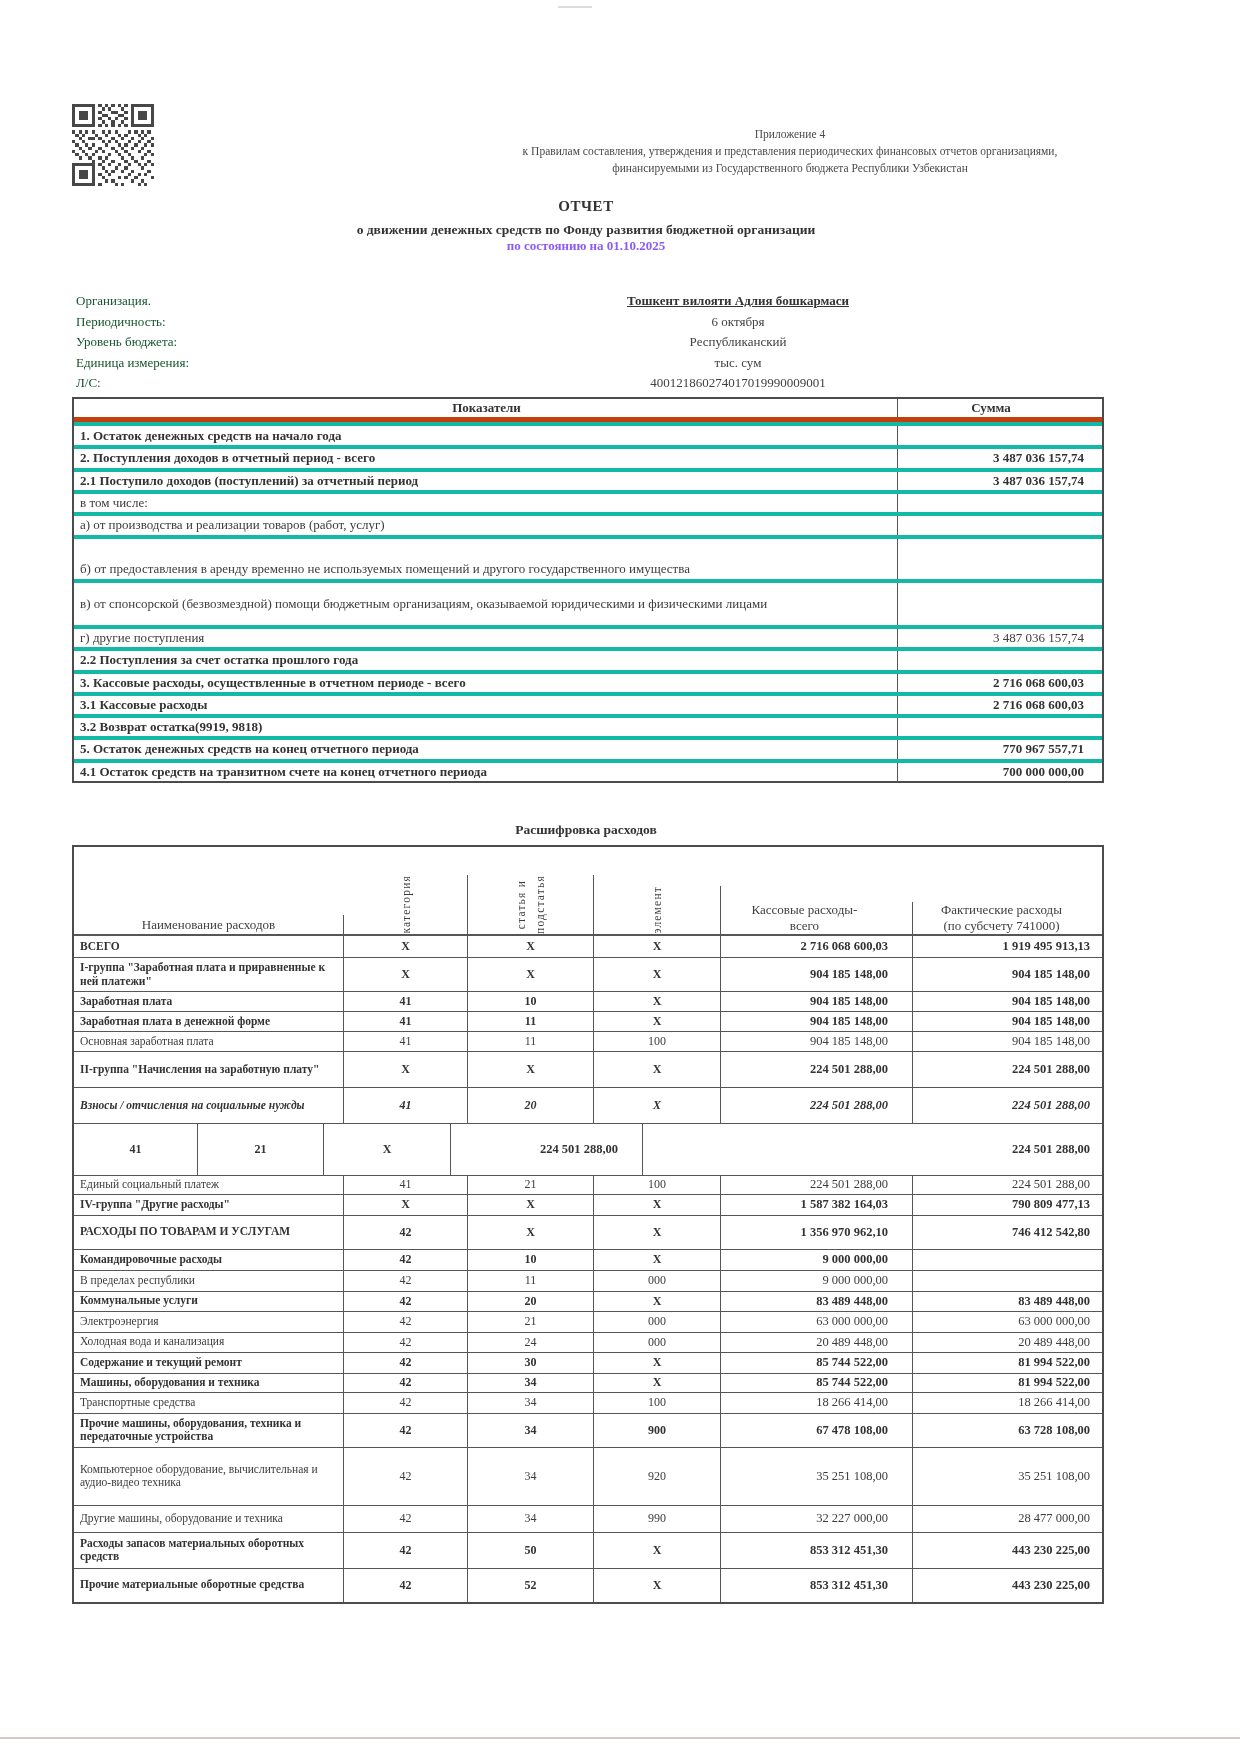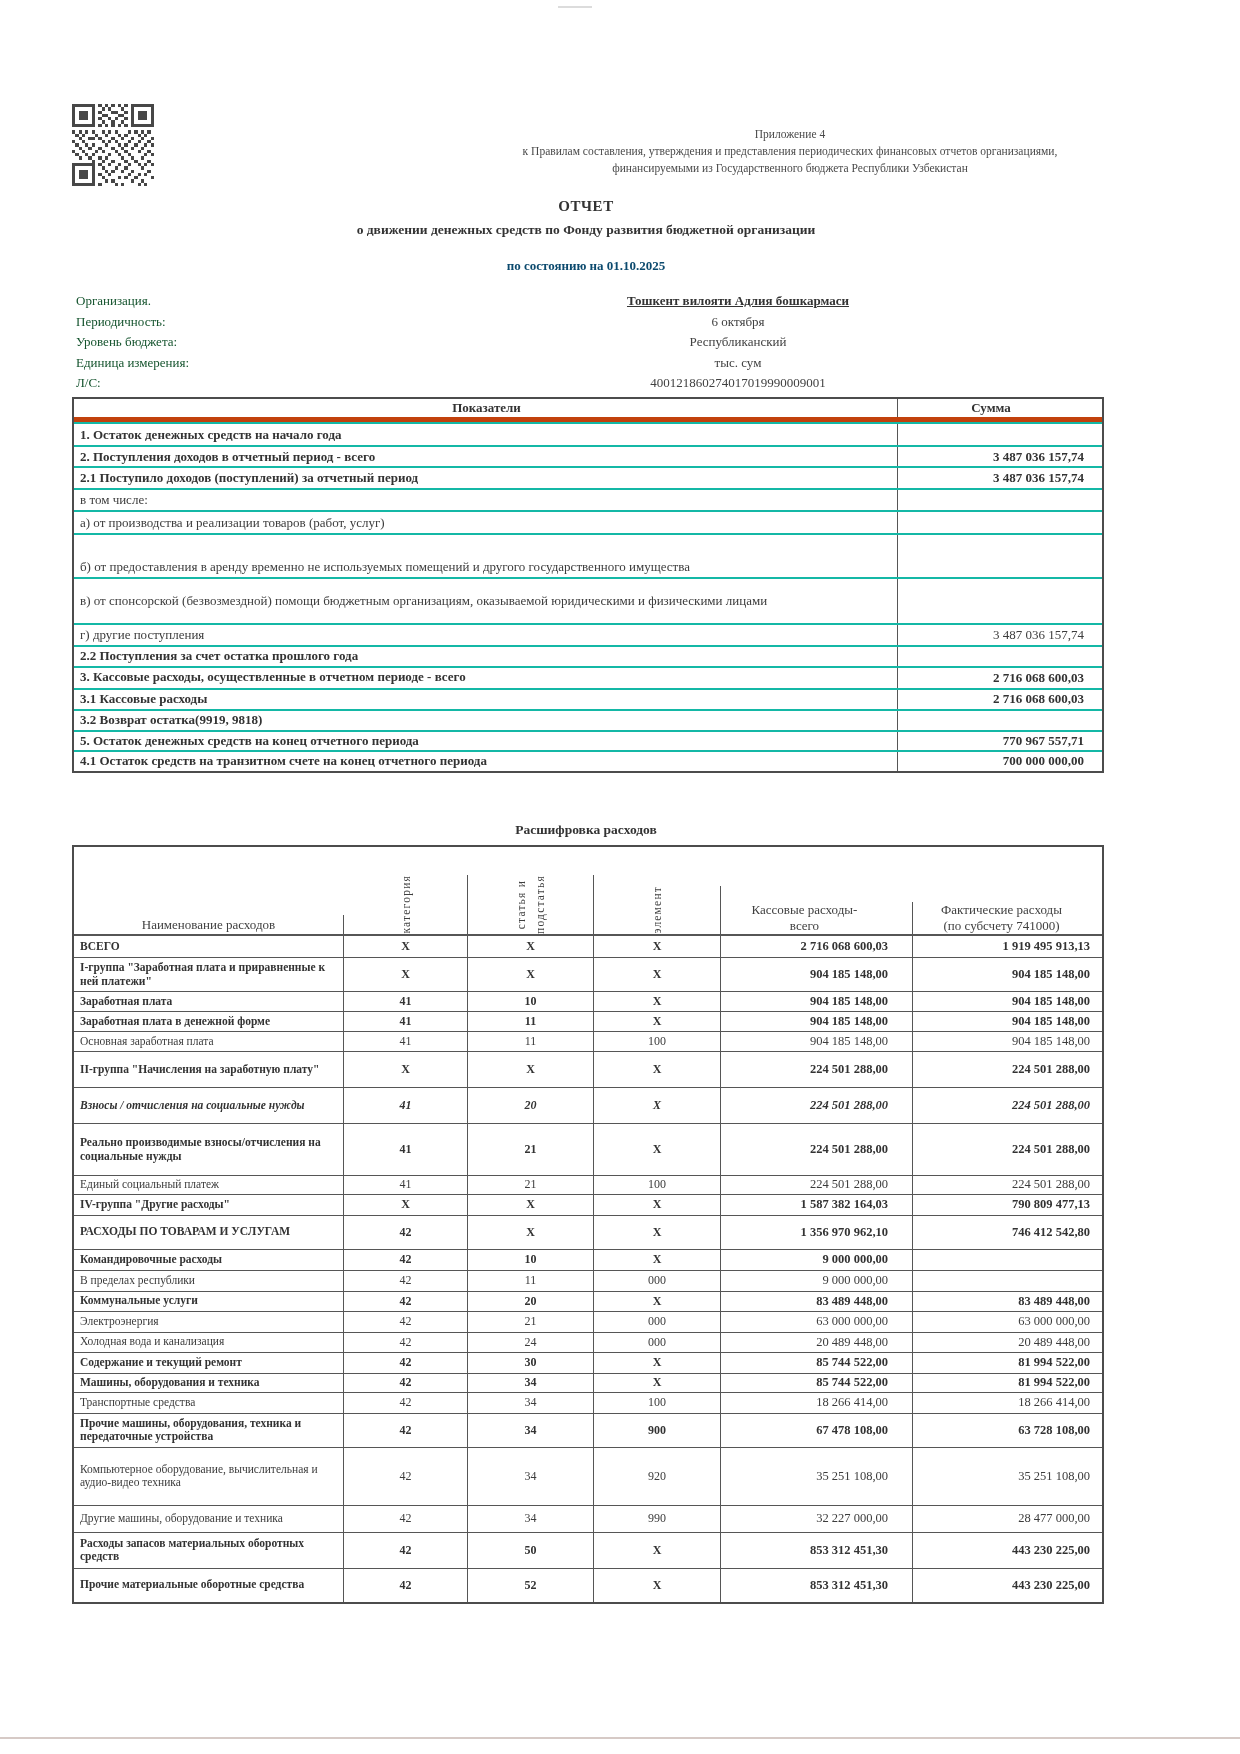--- a/index.html
+++ b/index.html
@@ -7,30 +7,30 @@
     width:1240px;height:1754px;background:#ffffff;position:relative;overflow:hidden;
     font-family:"Liberation Serif","DejaVu Serif",serif;color:#3c3c3c;
   }
   .abs{position:absolute;}
   
   .qr{left:72px;top:104px;width:82px;height:82px;}
   .hdr-right{left:400px;top:126px;width:780px;text-align:center;font-size:11.5px;line-height:17px;color:#4a4a4a;}
   .title-block{left:72px;top:198px;width:1028px;text-align:center;}
   .title-main{font-size:15px;font-weight:bold;letter-spacing:.6px;color:#333;}
   .title-sub{font-size:13.5px;font-weight:bold;margin-top:7px;color:#333;}
-  .title-asof{font-size:13px;font-weight:bold;margin-top:20px;color:#0c4a6e;}
+  .title-asof{font-size:13px;font-weight:bold;margin-top:0;color:#8b5cf6;}
   
   .meta{left:76px;top:291px;width:1024px;font-size:13px;}
   .meta-row{display:flex;height:20.6px;line-height:20.6px;}
   .meta-label{width:300px;color:#14532d;}
   .meta-value{flex:1;text-align:center;color:#414141;}
   .meta-row.org .meta-value{font-weight:bold;text-decoration:underline;color:#333;}
   
   .t1{left:72px;top:397px;width:1028px;border:2px solid #4c4c4c;font-size:13px;}
-  .t1row{display:flex;border-top:2px solid #14b8a6;box-sizing:border-box;}
+  .t1row{display:flex;border-top:4px solid #14b8a6;box-sizing:border-box;}
   .t1row:first-child{border-top:none;}
   .t1c1{width:824px;border-right:1.5px solid #565656;padding:1px 4px 1px 6px;box-sizing:border-box;display:flex;align-items:center;line-height:1.25;}
   .t1c2{flex:1;display:flex;align-items:center;justify-content:flex-end;padding-right:18px;box-sizing:border-box;}
   .t1row.hdr .t1c1,.t1row.hdr .t1c2{justify-content:center;font-weight:bold;color:#333;}
   .t1row.hdr{border-bottom:5px solid #c2410c;}
   .t1row.b{font-weight:bold;color:#333;}
   .t1c1.va-b{align-items:flex-end;padding-bottom:2px;}
   
   .sec2{left:72px;top:822px;width:1028px;text-align:center;font-size:13.5px;font-weight:bold;color:#333;}
   
@@ -248,21 +248,20 @@
     </div>
   <div class="t2row b it" style="min-height:36px">
       <div class="c name">Взносы / отчисления на социальные нужды</div>
       <div class="c n1">41</div>
       <div class="c n2">20</div>
       <div class="c n3">X</div>
       <div class="c m1 money">224 501 288,00</div>
       <div class="c m2 money">224 501 288,00</div>
     </div>
   <div class="t2row b" style="min-height:52px">
-      <div class="c name">Реально производимые взносы/отчисления на социальные нужды</div>
       <div class="c n1">41</div>
       <div class="c n2">21</div>
       <div class="c n3">X</div>
       <div class="c m1 money">224 501 288,00</div>
       <div class="c m2 money">224 501 288,00</div>
     </div>
   <div class="t2row" style="min-height:18px">
       <div class="c name">Единый социальный платеж</div>
       <div class="c n1">41</div>
       <div class="c n2">21</div>

